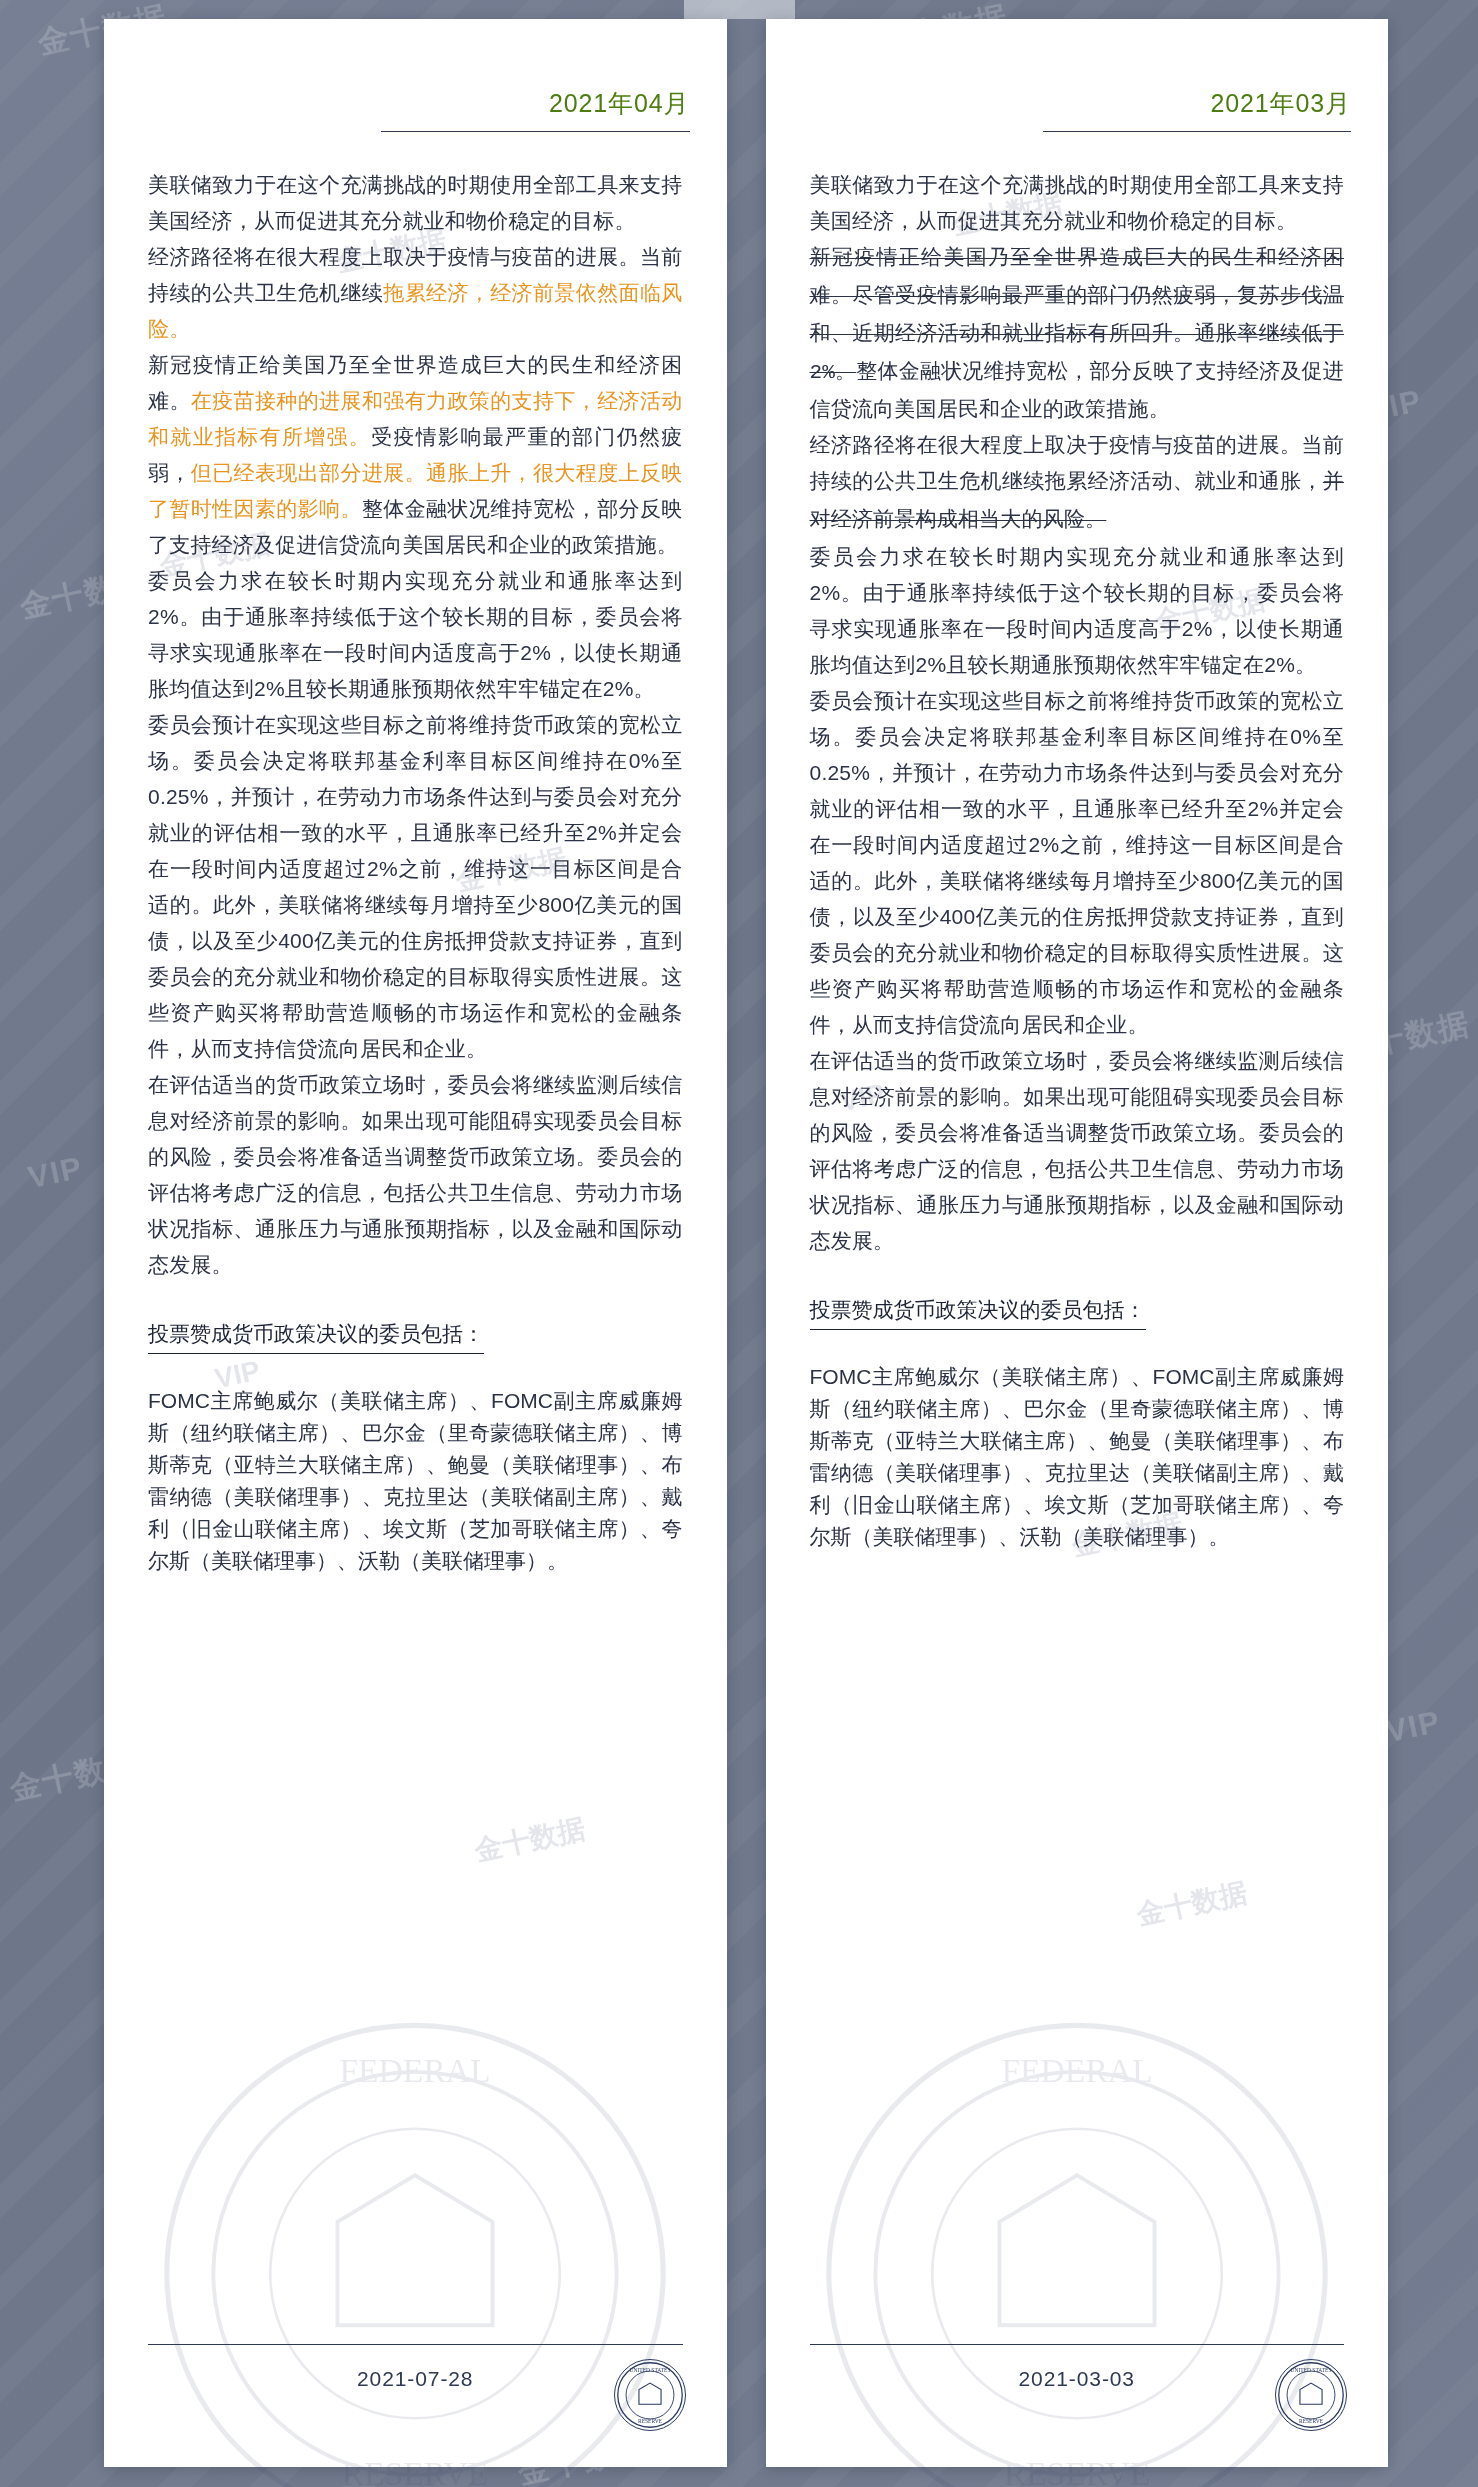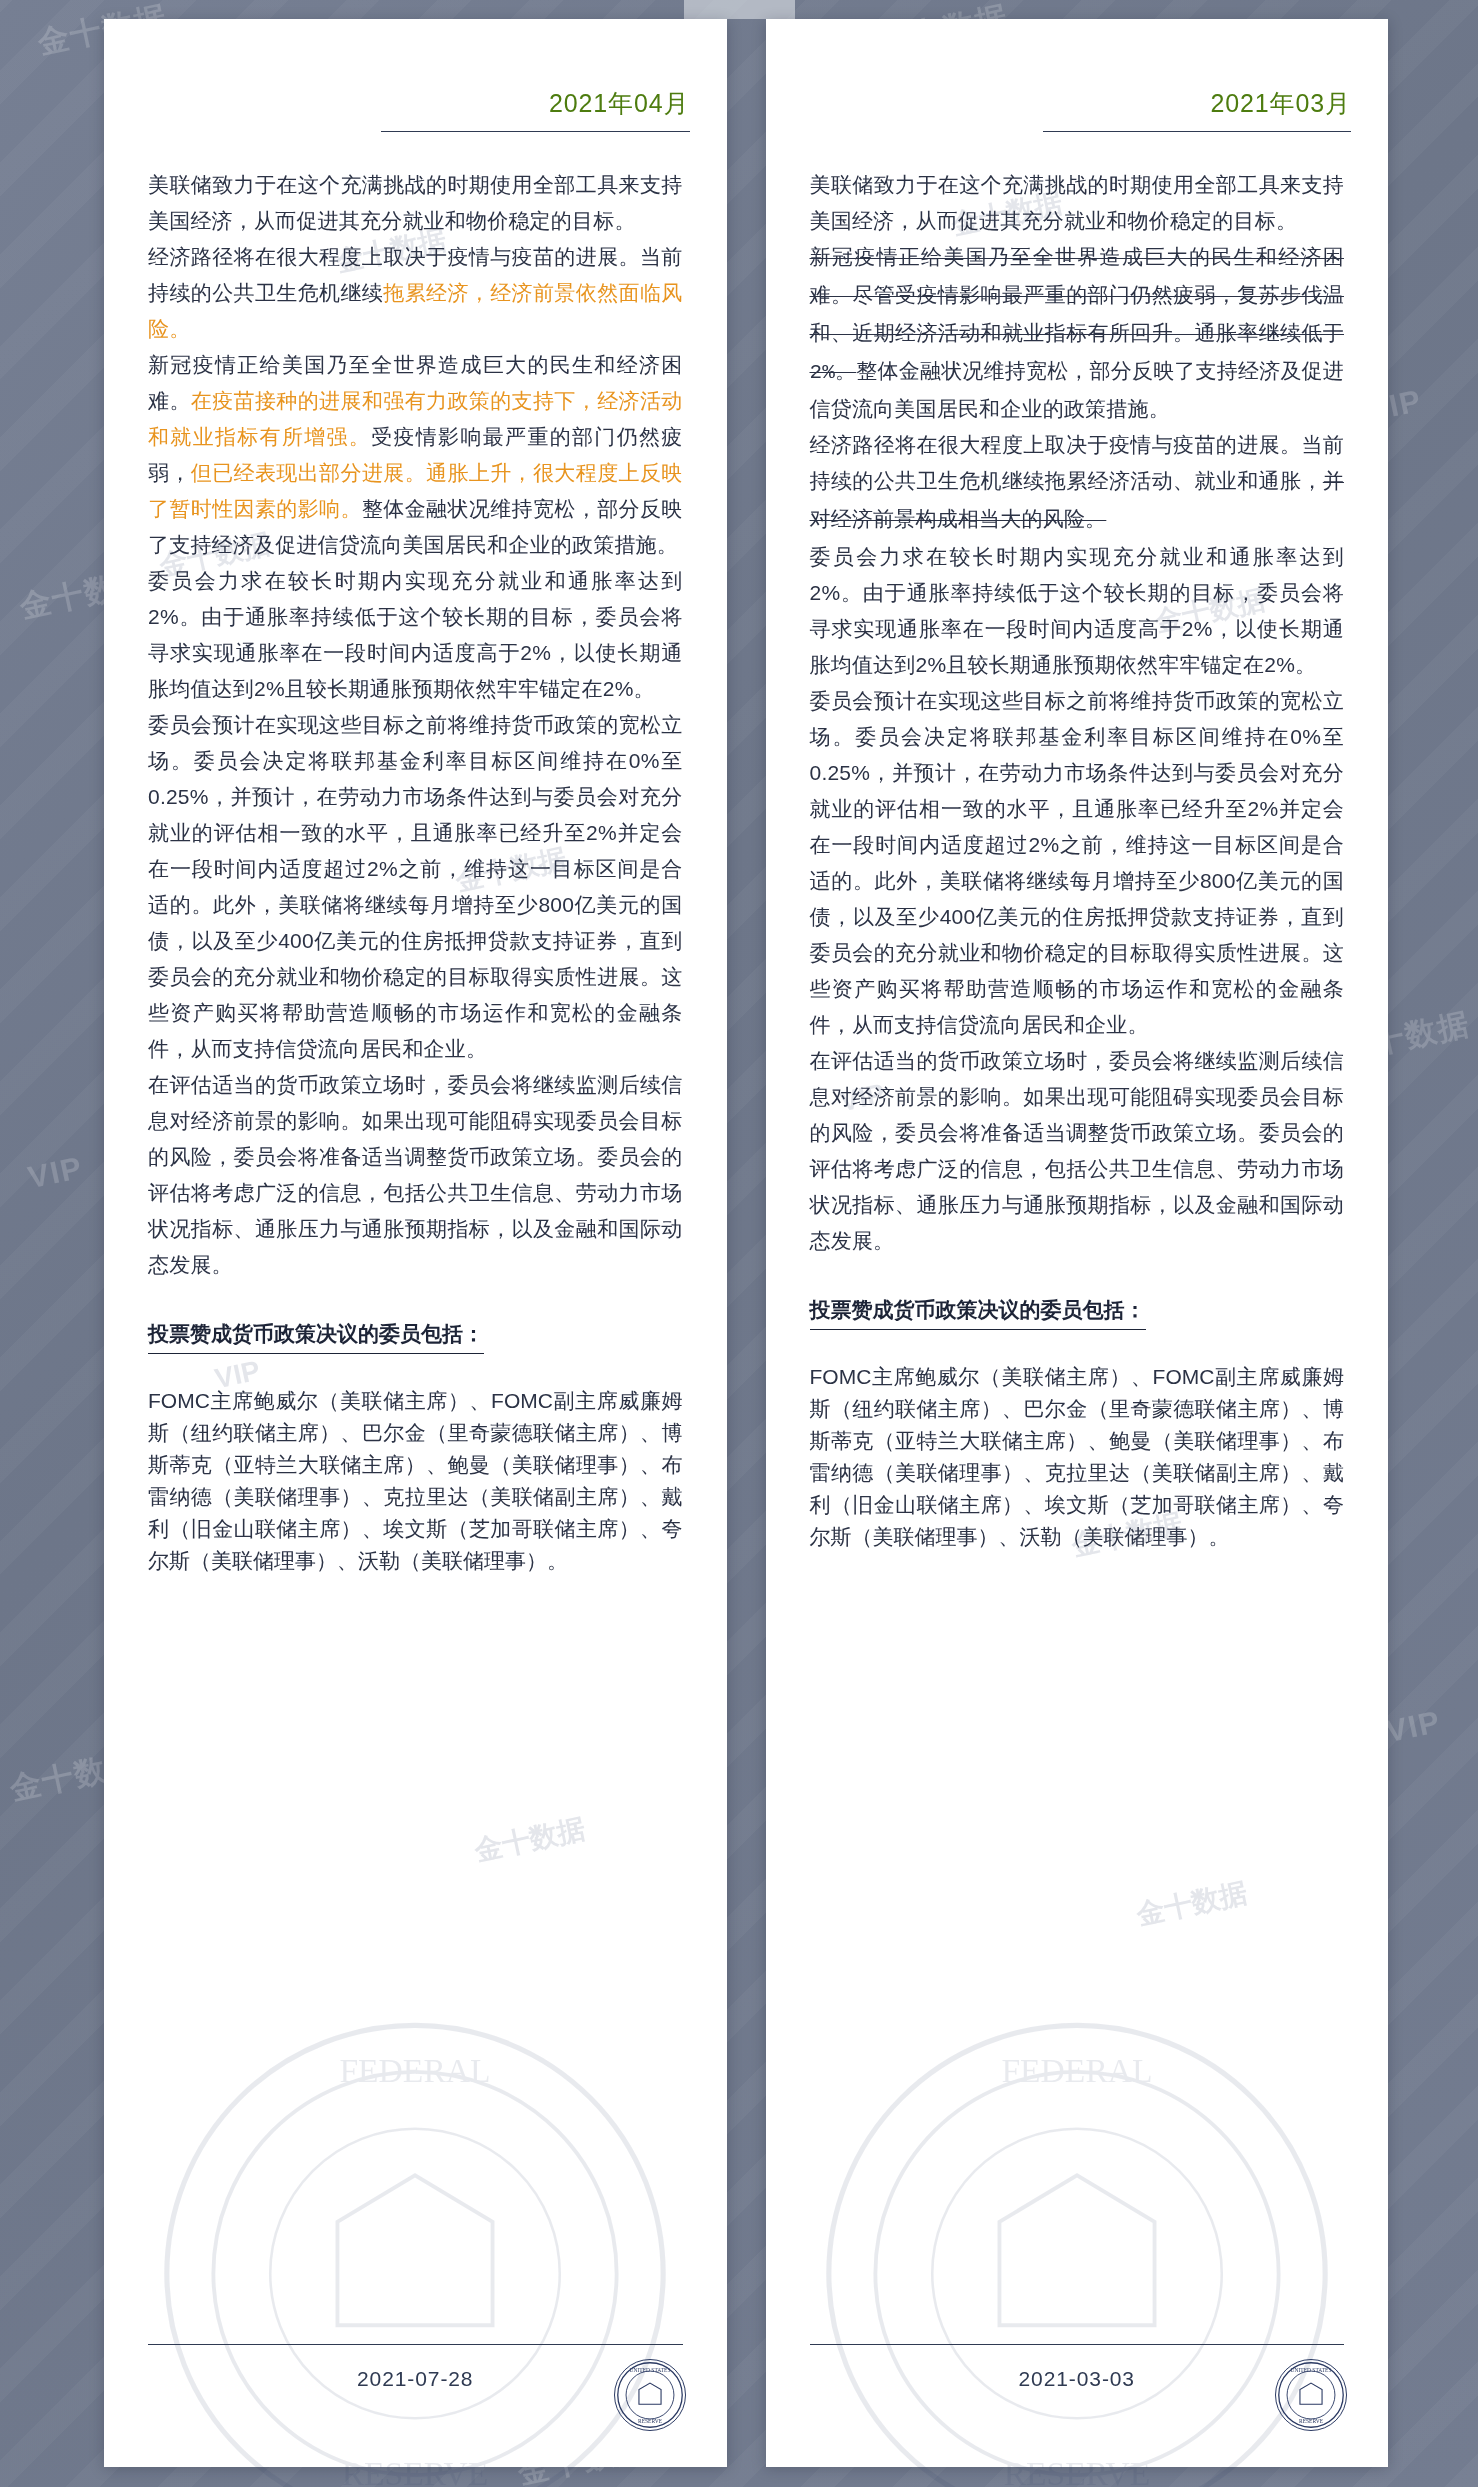--- a/index.html
+++ b/index.html
@@ -90,21 +90,21 @@
   }
   .body-text p {
     margin: 0 0 0 0;
     text-indent: 0;
   }
   .hl { color: #e8941f; }
   .strike { text-decoration: line-through; text-decoration-thickness: 1.4px; font-family: Liberation Mono, monospace; }
   .vote-title {
     margin: 37px 44px 0 44px;
     font-size: 21px;
-    font-weight: bold;
+    font-weight: normal;
     color: #1d2437;
     display: inline-block;
     border-bottom: 1.8px solid #1d2437;
     padding-bottom: 5.5px;
     align-self: flex-start;
   }
   .voters {
     margin: 31px 44px 0 44px;
     font-size: 21px;
     line-height: 32px;

